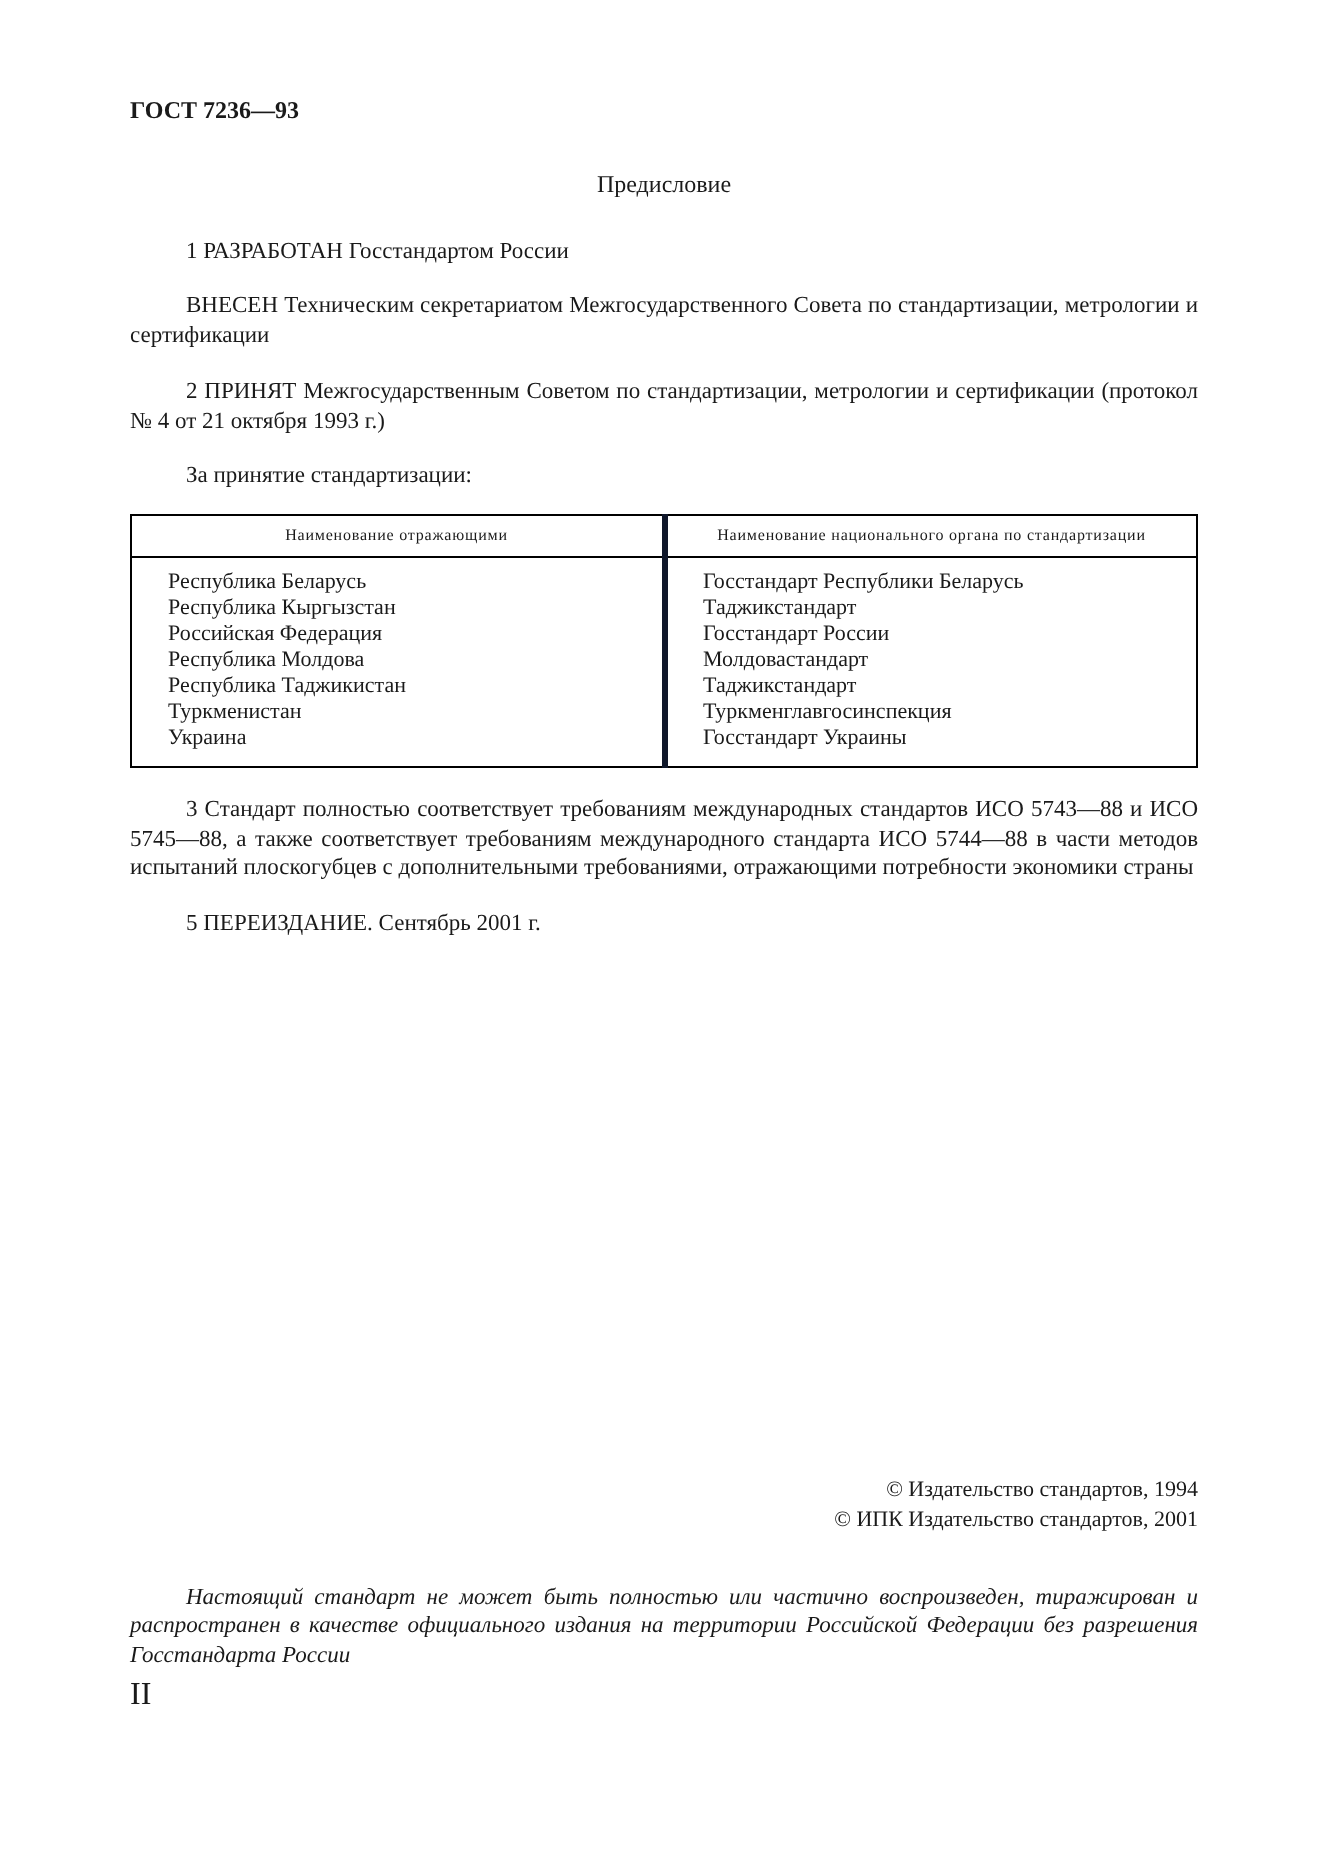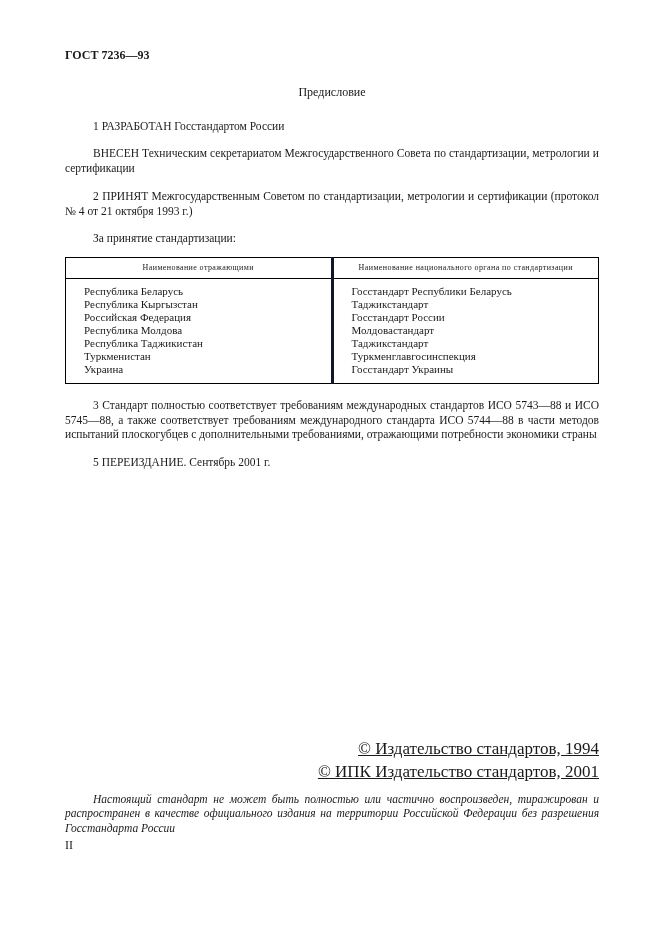--- a/index.html
+++ b/index.html
@@ -67,40 +67,39 @@
     padding: 0 4px 0 18px;
     vertical-align: top;
   }
   table.vote-table tr.first-row td { padding-top: 6px; }
   table.vote-table tr.last-row td { padding-bottom: 7px; }
   .copyright-block {
     position: absolute;
     right: 62px;
     top: 738px;
     text-align: right;
-    font-size: 17px;
+    font-size: 11px;
     line-height: 1.35;
-    text-decoration: underline;
   }
   .notice {
     position: absolute;
     left: 65px;
     right: 62px;
     top: 780px;
     text-align: justify;
     text-indent: 28px;
     font-size: 11.5px;
     line-height: 1.3;
     font-style: italic;
   }
   .page-number {
     position: absolute;
     left: 65px;
     top: 838px;
-    font-size: 12px;
+    font-size: 16px;
   }
 </style>
 </head>
 <body>
 
 <div class="page">
 
   <div class="doc-code">ГОСТ 7236—93</div>
 
   <div class="title">Предисловие</div>

